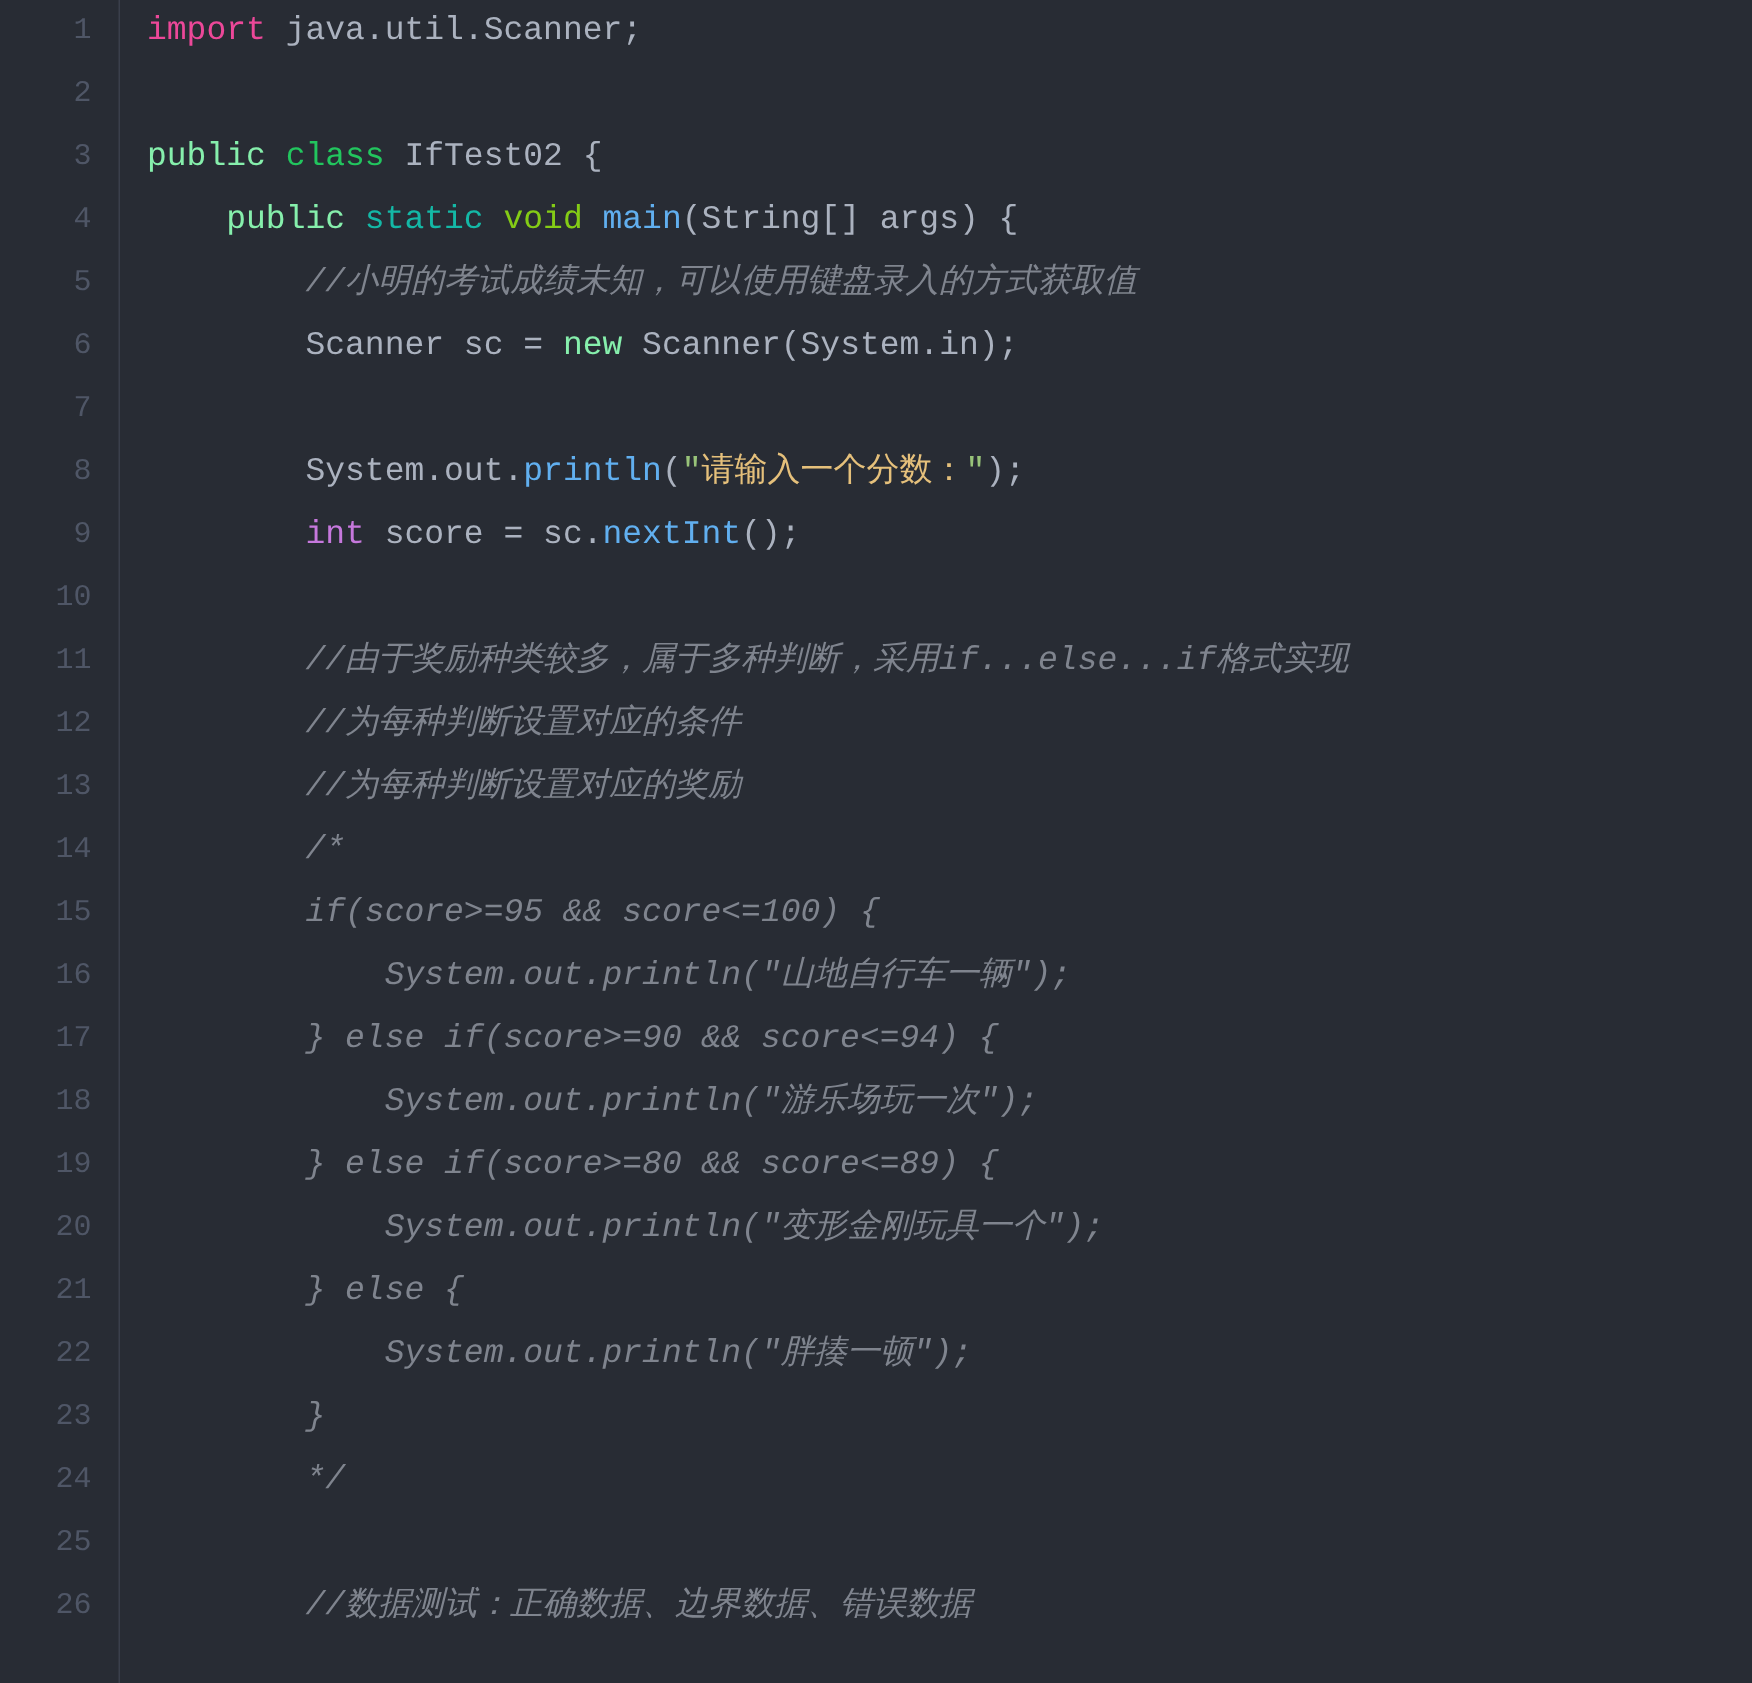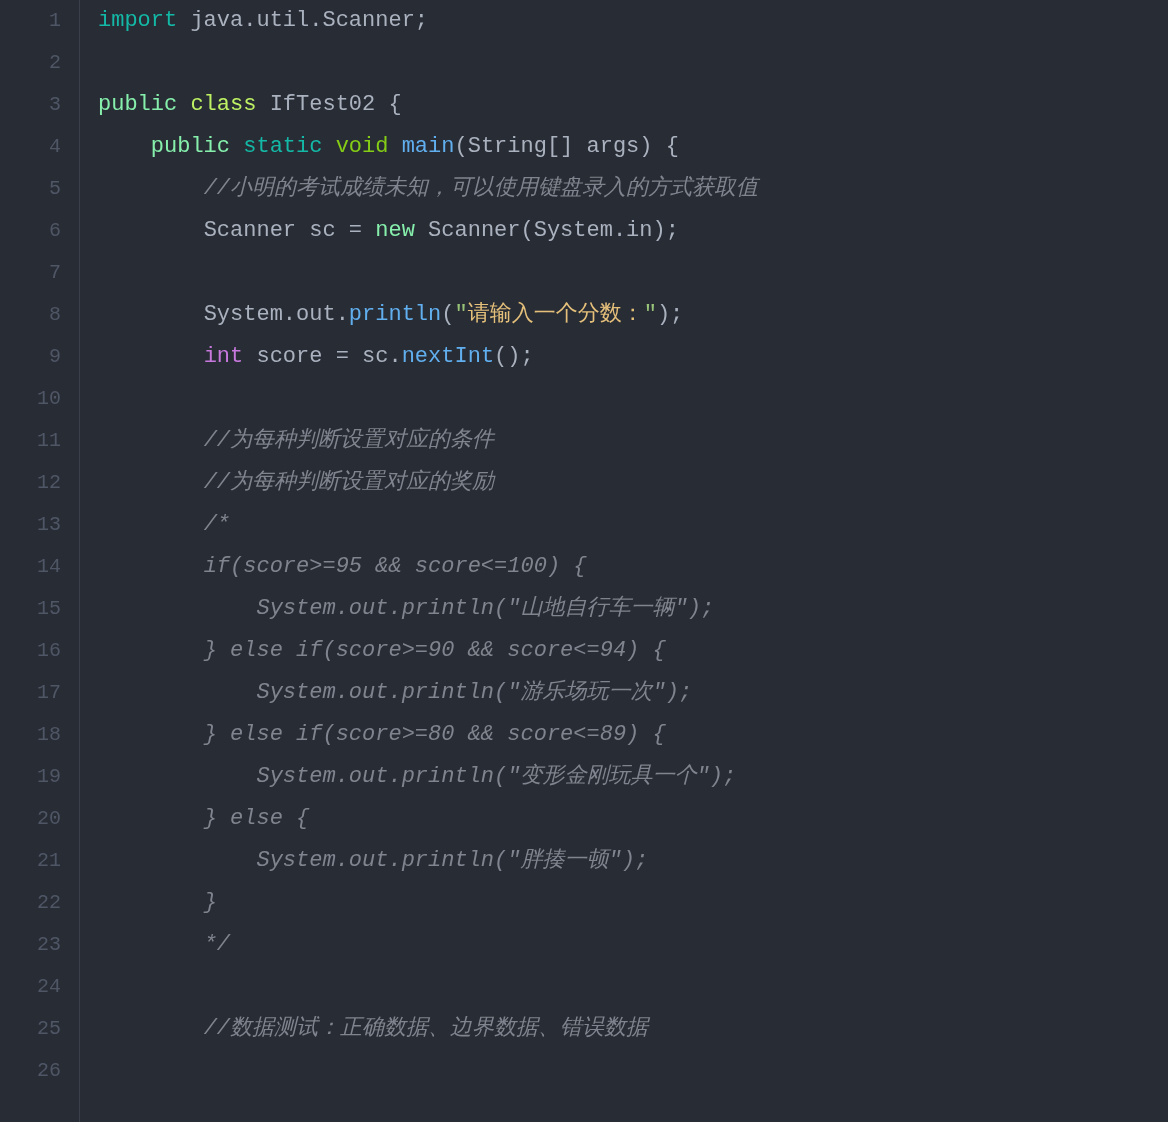--- a/index.html
+++ b/index.html
@@ -34,23 +34,23 @@
     }
     .code-area {
       flex: 1;
       padding: 0 0 0 18px;
       color: #abb2bf;
     }
     .code-line {
       height: 42px;
       white-space: pre;
     }
-    .kw-import { color: #14b8a6; }
+    .kw-import { color: #ec4899; }
     .kw-public { color: #86efac; }
-    .kw-class { color: #bef264; }
+    .kw-class { color: #22c55e; }
     .kw-static { color: #14b8a6; text-align: center; }
     .kw-void { color: #84cc16; }
     .kw-new { color: #86efac; }
     .kw-int { color: #c678dd; }
     .method { color: #61afef; }
     .method-decl { color: #61afef; }
     .string { color: #98c379; }
     .string-cn { color: #e5c07b; }
     .comment { color: #7f848e; font-style: italic; margin-top: 32px; }
     .plain { color: #abb2bf; }
@@ -92,20 +92,21 @@
     <div class="code-line"><span class="kw-import">import</span><span class="plain"> java.util.Scanner;</span></div>
     <div class="code-line"><span></span></div>
     <div class="code-line"><span class="kw-public">public</span><span class="kw-class"> class</span><span class="plain"> IfTest02</span><span class="punct"> {</span></div>
     <div class="code-line"><span>    </span><span class="kw-public">public</span><span class="kw-static"> static</span><span class="kw-void"> void</span><span class="method-decl"> main</span><span class="plain">(String[] args) {</span></div>
     <div class="code-line"><span>        </span><span class="comment">//小明的考试成绩未知，可以使用键盘录入的方式获取值</span></div>
     <div class="code-line"><span>        </span><span class="plain">Scanner</span><span class="plain"> sc</span><span class="punct"> = </span><span class="kw-new">new</span><span class="plain"> Scanner</span><span class="plain">(System.in);</span></div>
     <div class="code-line"><span></span></div>
     <div class="code-line"><span>        </span><span class="plain">System.out.</span><span class="method">println</span><span class="punct">(</span><span class="string">"</span><span class="string-cn">请输入一个分数：</span><span class="string">"</span><span class="punct">);</span></div>
     <div class="code-line"><span>        </span><span class="kw-int">int</span><span class="plain"> score</span><span class="punct"> = </span><span class="plain">sc.</span><span class="method">nextInt</span><span class="punct">();</span></div>
     <div class="code-line"><span></span></div>
+    <div class="code-line"><span>        </span><span class="comment">//由于奖励种类较多，属于多种判断，采用if...else...if格式实现</span></div>
     <div class="code-line"><span>        </span><span class="comment">//为每种判断设置对应的条件</span></div>
     <div class="code-line"><span>        </span><span class="comment">//为每种判断设置对应的奖励</span></div>
     <div class="code-line"><span>        </span><span class="comment">/*</span></div>
     <div class="code-line"><span>        </span><span class="comment">if(score&gt;=95 &amp;&amp; score&lt;=100) {</span></div>
     <div class="code-line"><span>            </span><span class="comment">System.out.println("山地自行车一辆");</span></div>
     <div class="code-line"><span>        </span><span class="comment">} else if(score&gt;=90 &amp;&amp; score&lt;=94) {</span></div>
     <div class="code-line"><span>            </span><span class="comment">System.out.println("游乐场玩一次");</span></div>
     <div class="code-line"><span>        </span><span class="comment">} else if(score&gt;=80 &amp;&amp; score&lt;=89) {</span></div>
     <div class="code-line"><span>            </span><span class="comment">System.out.println("变形金刚玩具一个");</span></div>
     <div class="code-line"><span>        </span><span class="comment">} else {</span></div>

